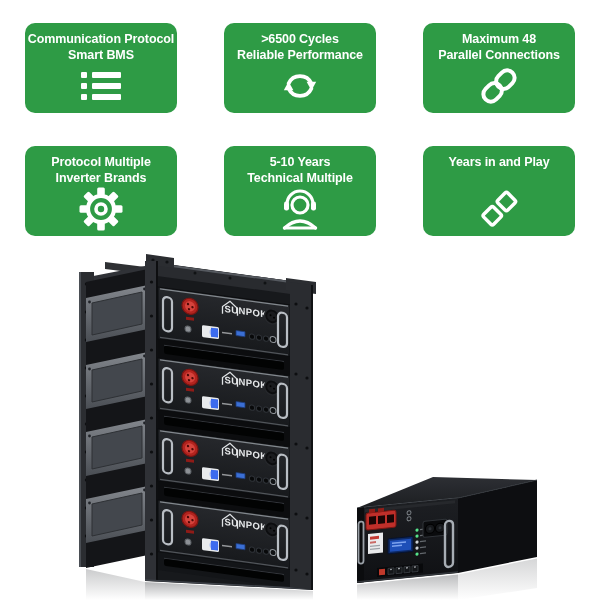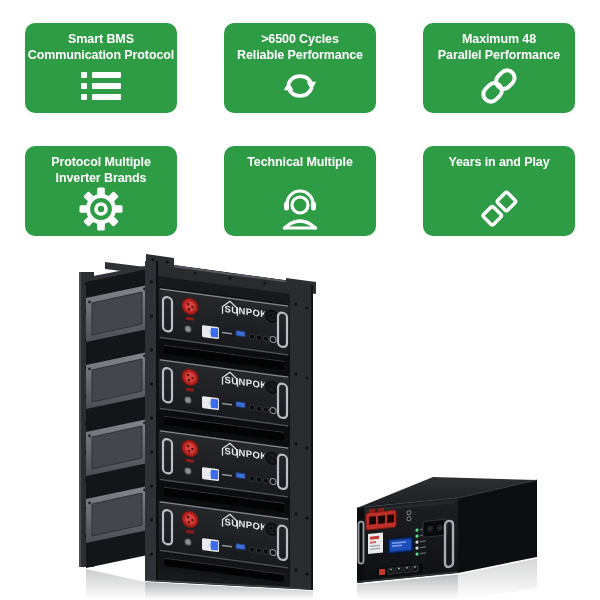--- a/index.html
+++ b/index.html
@@ -23,22 +23,22 @@
 </style>
 </head>
 <body>
 
 <div id="app">
 
   <div class="features">
 
     <div class="card">
       <div class="card-title">
+        <span>Communication Protocol</span>
         <span>Smart BMS</span>
-        <span>Communication Protocol</span>
       </div>
       <div class="card-icon">
         <svg width="40" height="30" viewBox="0 0 40 30">
           <g fill="#fff">
             <rect x="0" y="1" width="6" height="6" rx="1"></rect>
               <rect x="11" y="1" width="29" height="6" rx="1"></rect>
             <rect x="0" y="12" width="6" height="6" rx="1"></rect>
               <rect x="11" y="12" width="29" height="6" rx="1"></rect>
             <rect x="0" y="23" width="6" height="6" rx="1"></rect>
               <rect x="11" y="23" width="29" height="6" rx="1"></rect>
@@ -60,21 +60,21 @@
           </g>
           <polygon points="33.4,26.5 28.6,17.8 38.2,17.8" fill="#fff"></polygon>
           <polygon points="10.6,17.5 5.8,26.2 15.4,26.2" fill="#fff"></polygon>
         </svg>
       </div>
     </div>
 
     <div class="card">
       <div class="card-title">
         <span>Maximum 48</span>
-        <span>Parallel Performance</span>
+        <span>Parallel Connections</span>
       </div>
       <div class="card-icon">
         <svg width="42" height="42" viewBox="0 0 42 42">
           <g transform="rotate(45 21 21)" stroke="#fff" stroke-width="4" fill="none">
             <rect x="13.5" y="2" width="15" height="20" rx="7.5"></rect>
             <rect x="13.5" y="20" width="15" height="20" rx="7.5"></rect>
           </g>
         </svg>
       </div>
     </div>
@@ -97,20 +97,21 @@
             <rect x="19.2" y="1.5" width="7.6" height="8" rx="1.5" transform="rotate(315 23 23)"></rect>
           </g>
           <circle cx="23" cy="23" r="13" stroke="#fff" stroke-width="4.2" fill="none"></circle>
           <circle cx="23" cy="23" r="5" stroke="#fff" stroke-width="3.6" fill="none"></circle>
         </svg>
       </div>
     </div>
 
     <div class="card">
       <div class="card-title">
+        <span>5-10 Years</span>
         <span>Technical Multiple</span>
       </div>
       <div class="card-icon">
         <svg width="46" height="42" viewBox="0 0 46 42">
           <g stroke="#fff" stroke-width="3.2" fill="none" stroke-linecap="round">
             <circle cx="23" cy="17" r="8"></circle>
             <path d="M10,16 A13,13 0 0 1 36,16"></path>
             <path d="M7.5,40 Q23,26 38.5,40"></path>
             <path d="M7.5,40 L38.5,40"></path>
           </g>

